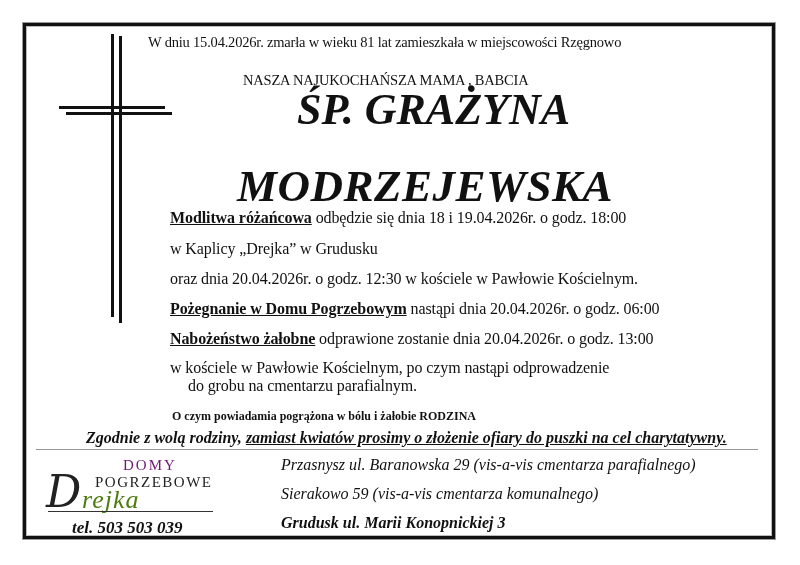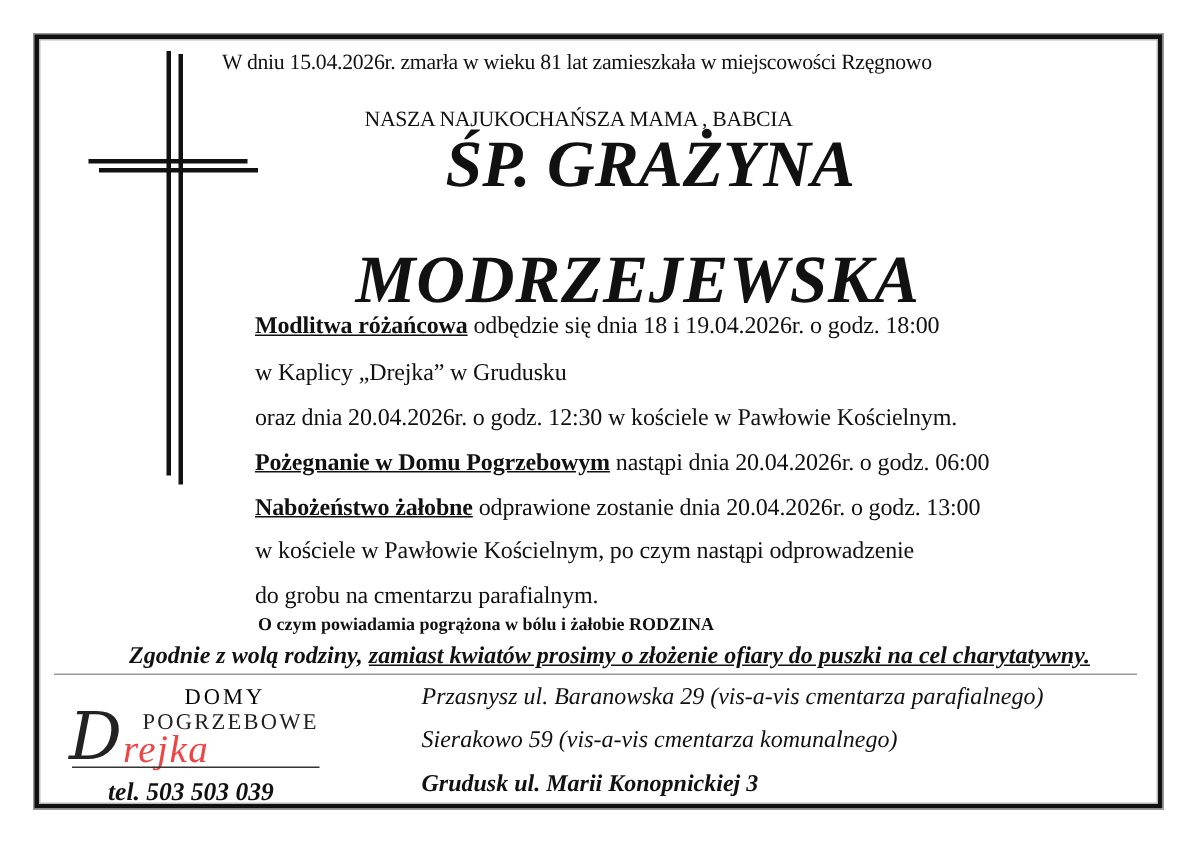--- a/index.html
+++ b/index.html
@@ -12,29 +12,29 @@
   .cross-h1 { position:absolute; left:59px; top:106px; width:106px; height:3px; background:#111; }
   .cross-h2 { position:absolute; left:66px; top:112px; width:106px; height:3px; background:#111; }
   .t { position:absolute; white-space:nowrap; }
   .intro { top:34px; left:148px; font-size:14.5px; letter-spacing:-0.2px; }
   .subtitle { top:72px; left:243px; font-size:14.5px; letter-spacing:-0.2px; }
   .name1 { top:84px; left:256px; font-size:44px; font-weight:bold; font-style:italic;margin-left:41px; }
   .name2 { top:160px; left:237px; font-size:45px; font-weight:bold; font-style:italic; letter-spacing:0.5px; }
   .line { left:170px; font-size:16px; letter-spacing:-0.1px; }
   .line b { text-decoration:underline; }
   .l1 { top:209px; } .l2 { top:240px; } .l3 { top:270px; } .l4 { top:300px; }
-  .l5 { top:330px; } .l6 { top:359px; } .l7 { top:389px; }
+  .l5 { top:330px; } .l6 { top:359px; } .l7 { top:377px;margin-left:18px; }
   .notice { top:409px; left:172px; font-size:12px; font-weight:bold; }
   .wish { top:429px; left:41px; font-size:16px; font-weight:bold; font-style:italic;margin-left:45px; }
   .wish u { text-decoration:underline; }
   .sep { position:absolute; left:36px; top:449px; width:722px; height:1px; background:#999; }
-  .logo-domy { top:457px; left:123px; font-size:15px; letter-spacing:2px; color:#000000; }
+  .logo-domy { top:457px; left:123px; font-size:15px; letter-spacing:2px; color:#701a75; }
   .logo-pogrz { top:474px; left:95px; font-size:15px; letter-spacing:1.5px; color:#222; }
   .logo-d { top:466px; left:46px; font-size:44px; font-style:italic; color:#222; font-family:"DejaVu Serif", serif; }
-  .logo-rejka { top:485px; left:82px; font-size:26px; font-style:italic; color:#ef4444; letter-spacing:1px; }
+  .logo-rejka { top:485px; left:82px; font-size:26px; font-style:italic; color:#4d7c0f; letter-spacing:1px; }
   .logo-line { position:absolute; left:48px; top:511px; width:165px; height:1px; background:#333; }
   .phone { top:518px; left:72px; font-size:17px; font-weight:bold; font-style:italic; }
   .addr { left:281px; font-size:16px; font-style:italic; }
   .a1 { top:456px; } .a2 { top:485px; } .a3 { top:514px; font-weight:bold; }
 </style>
 </head>
 <body>
 
 <div class="frame"></div>
 

